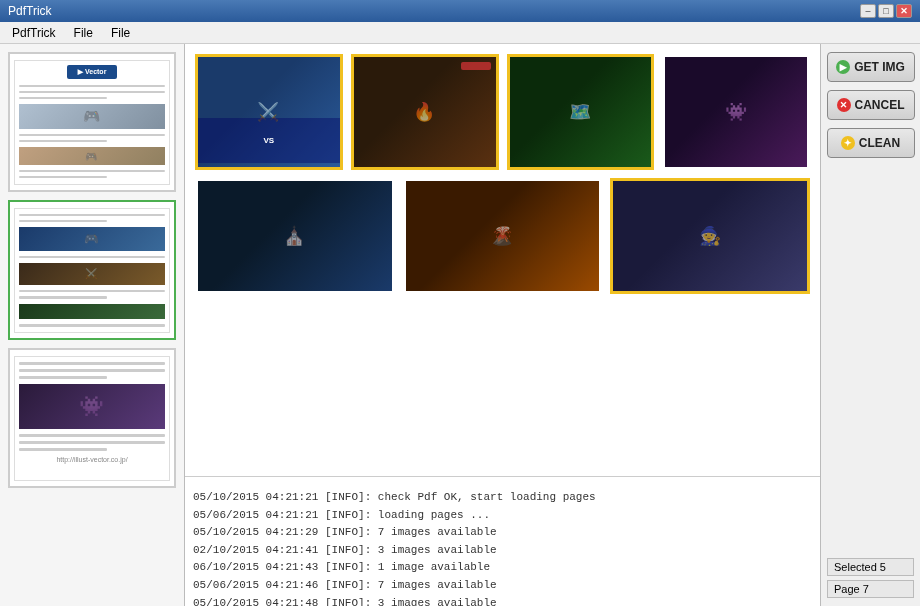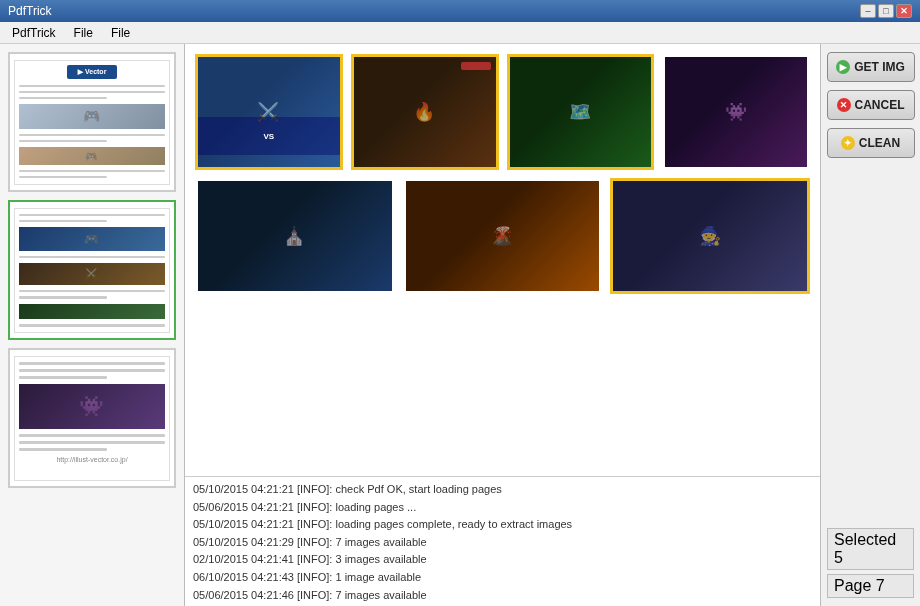--- a/index.html
+++ b/index.html
@@ -141,24 +141,24 @@
       overflow: hidden;
       position: relative;
     }
     .img-cell.selected-yellow { border-color: #f0c020; }
     .img-cell.selected-none { border-color: transparent; }
 
     #log-panel {
       height: 130px;
       background: white;
       border-top: 1px solid #ccc;
-      padding: 4px 8px;
+      padding: 12px 8px;
       overflow-y: auto;
       font-size: 11px;
-      font-family: Liberation Sans, sans-serif;
+      font-family: Liberation Mono, monospace;
       color: #333;
       line-height: 1.6;
     }
     #log-panel::-webkit-scrollbar { width: 8px; }
     #log-panel::-webkit-scrollbar-track { background: #e8e8e8; }
     #log-panel::-webkit-scrollbar-thumb { background: #bbb; }
 
     
     #right-panel {
       width: 100px;
@@ -202,21 +202,21 @@
       margin-top: auto;
       width: 100%;
       display: flex;
       flex-direction: column;
       gap: 4px;
     }
     .status-label {
       background: #e8e8e8;
       border: 1px solid #bbb;
       padding: 2px 6px;
-      font-size: 16px;
+      font-size: 11px;
       text-align: left;
       width: 100%;
     }
 
     
     .game-scene {
       width: 100%;
       height: 110px;
       position: relative;
       overflow: hidden;
@@ -357,21 +357,21 @@
   </div>
 
   <div id="center-panel">
     <div id="image-area">
 
       <div class="image-grid">
 
         <div class="img-cell selected-yellow">
           <div class="game-scene scene-vs">
             <div class="scene-overlay">⚔️</div>
-            <div style="position:absolute;bottom:12px;left:0;right:0;height:38px;background:rgba(0,0,100,0.4);display:flex;align-items:center;justify-content:center;margin-top:16px;">
+            <div style="position:absolute;bottom:4px;left:0;right:0;height:45px;background:rgba(0,0,100,0.4);display:flex;align-items:center;justify-content:center;margin-top:16px;">
               <span style="color:white;font-size:8px;font-weight:bold;">VS</span>
             </div>
           </div>
         </div>
 
         <div class="img-cell selected-yellow">
           <div class="game-scene scene-battle">
             <div class="scene-overlay">🔥</div>
             <div style="position:absolute;top:5px;right:5px;width:30px;height:8px;background:rgba(200,50,50,0.8);border-radius:2px;"></div>
           </div>
@@ -411,21 +411,20 @@
           </div>
         </div>
 
       </div>
 
     </div>
 
     <div id="log-panel">
       <div>05/10/2015 04:21:21 [INFO]: check Pdf OK, start loading pages</div>
       <div>05/06/2015 04:21:21 [INFO]: loading pages ...</div>
-      <div>05/10/2015 04:21:21 [INFO]: loading pages complete, ready to extract images</div>
       <div>05/10/2015 04:21:29 [INFO]: 7 images available</div>
       <div>02/10/2015 04:21:41 [INFO]: 3 images available</div>
       <div>06/10/2015 04:21:43 [INFO]: 1 image available</div>
       <div>05/06/2015 04:21:46 [INFO]: 7 images available</div>
       <div>05/10/2015 04:21:48 [INFO]: 3 images available</div>
     </div>
   </div>
 
   <div id="right-panel">
     <button class="action-btn">

